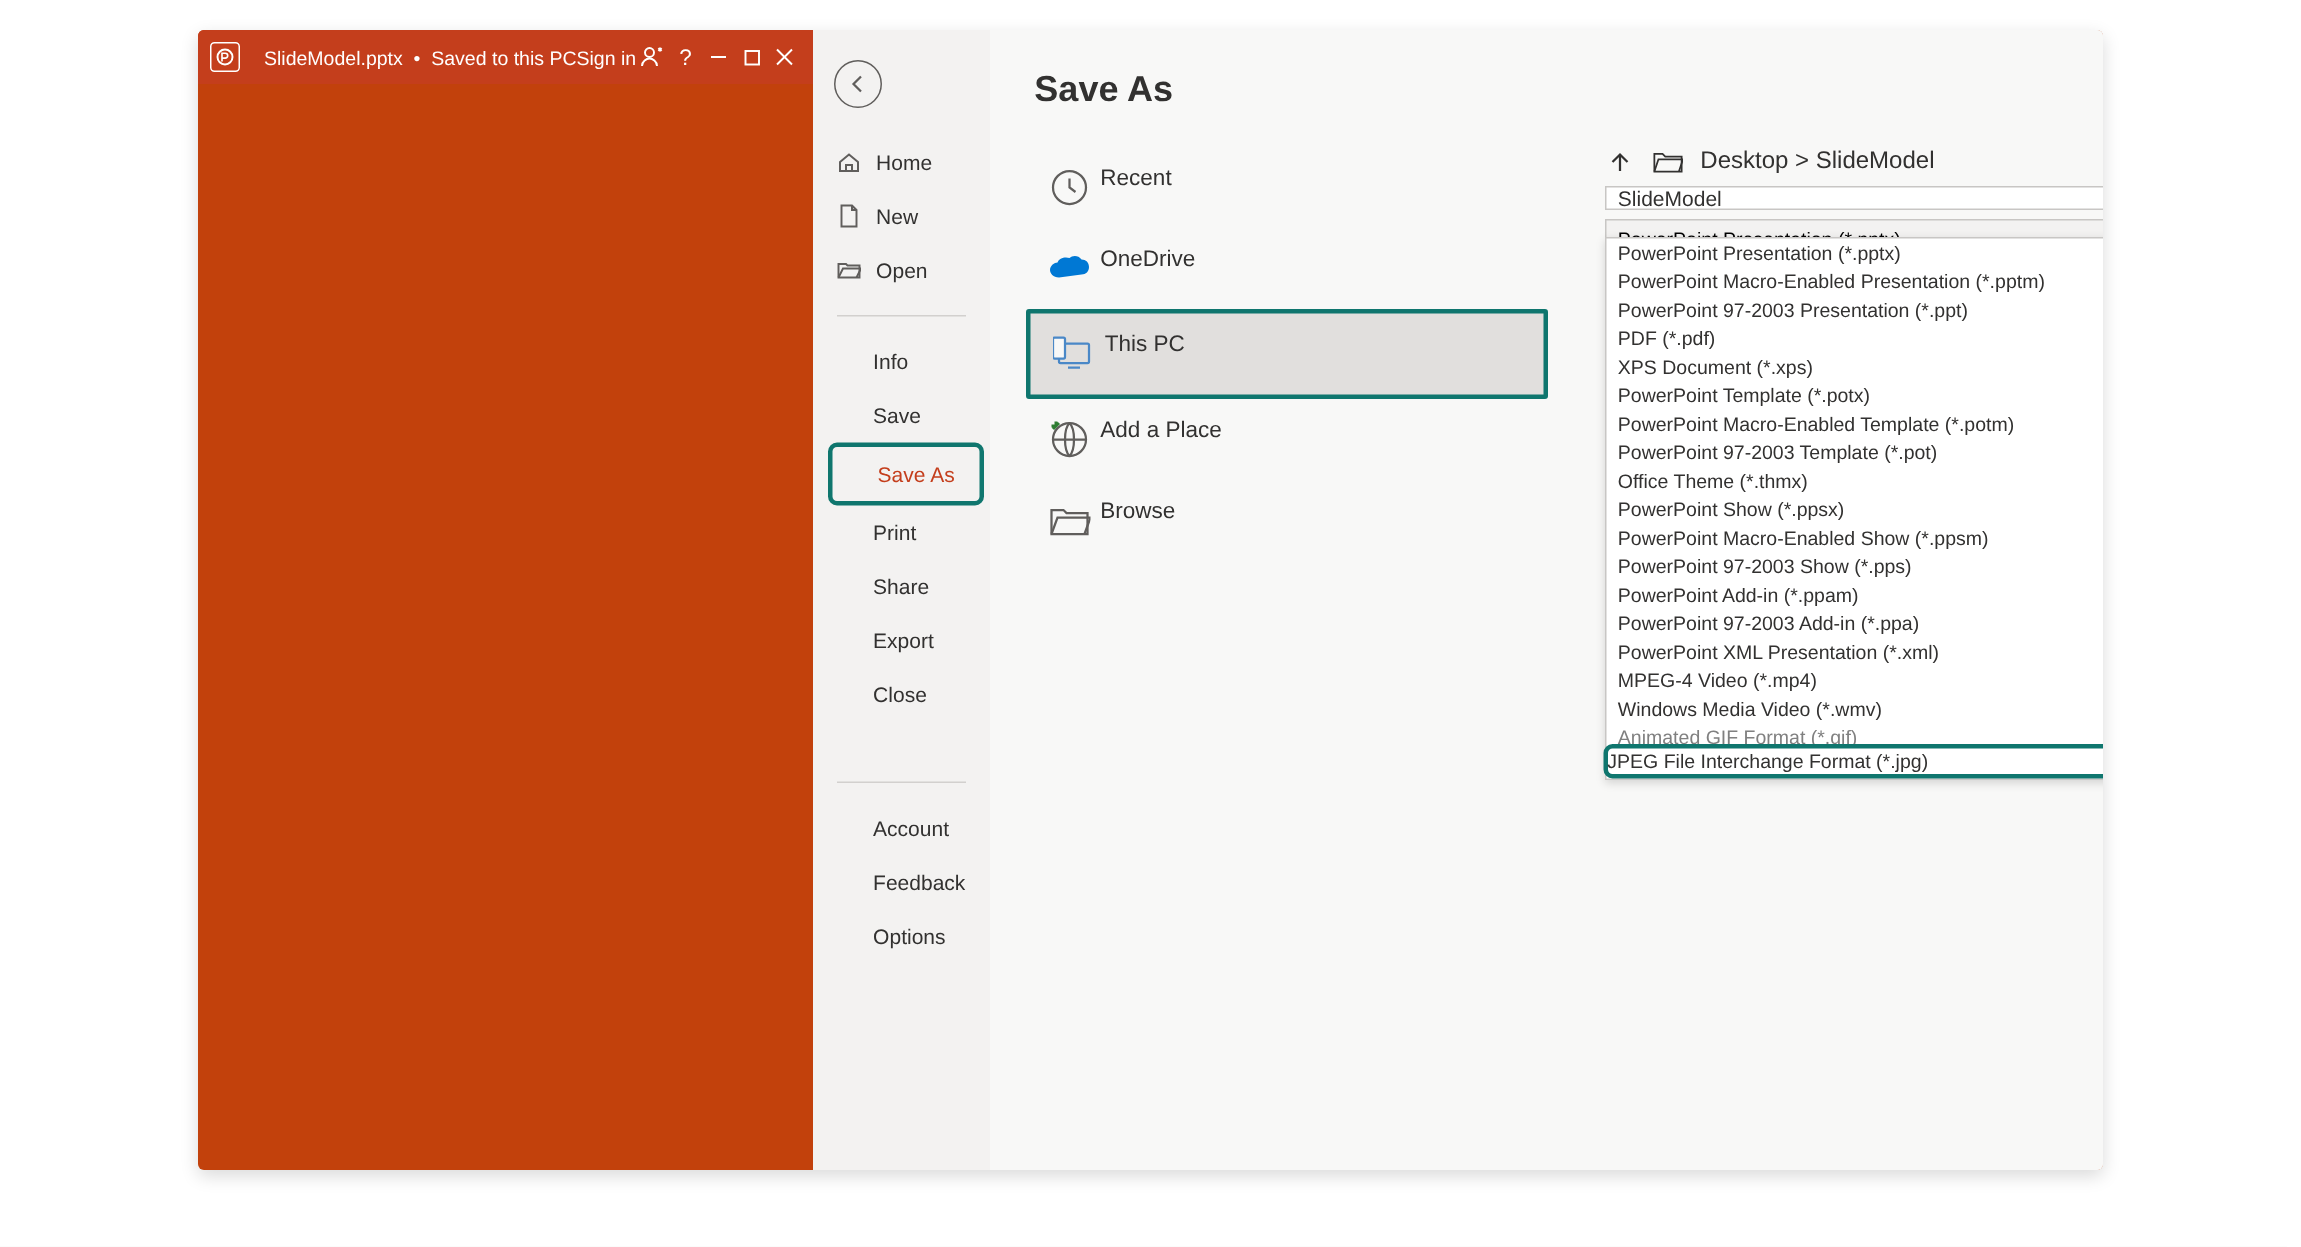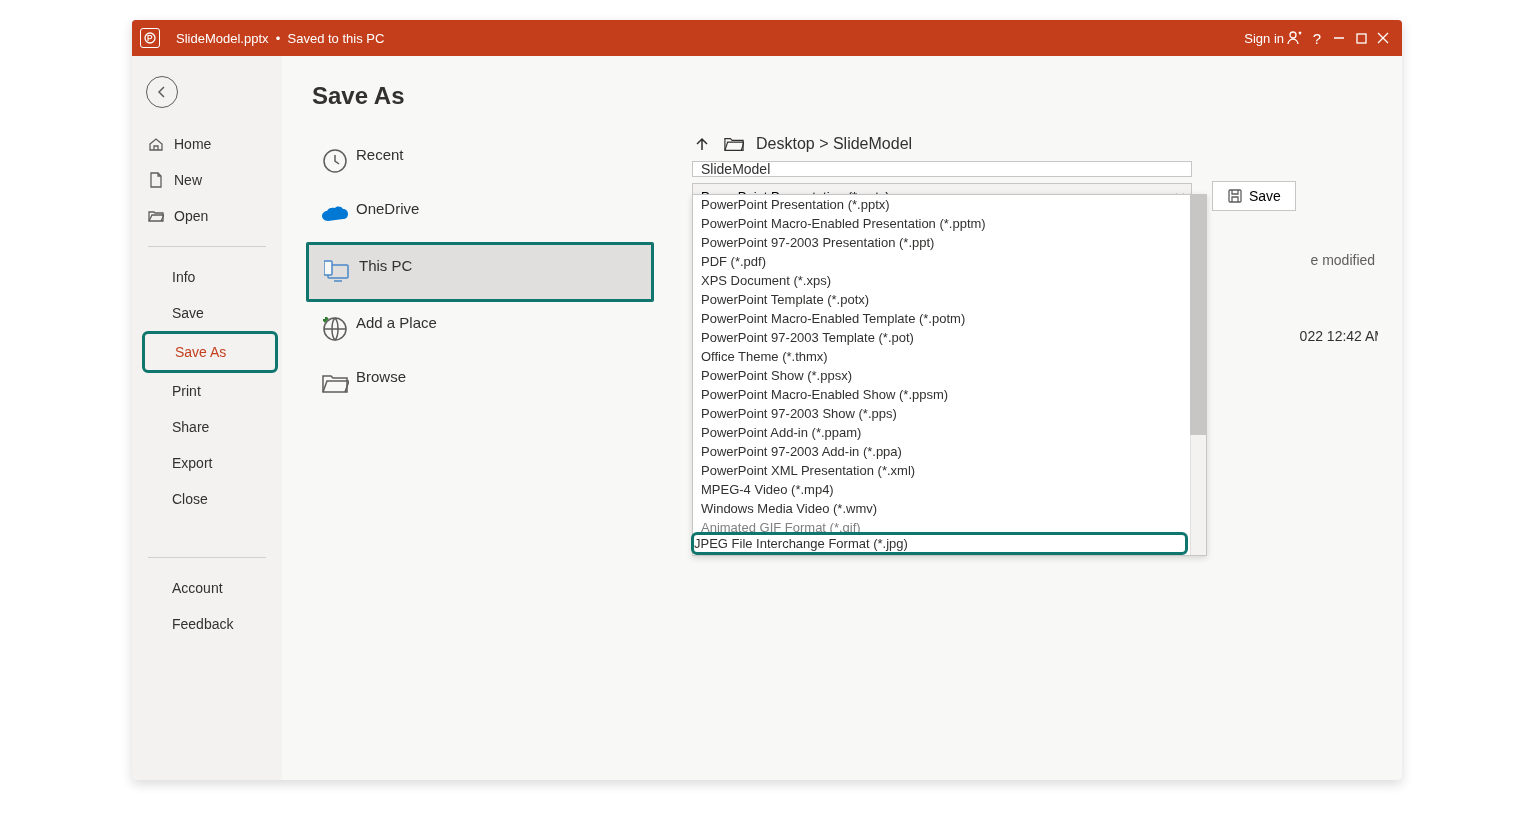--- a/index.html
+++ b/index.html
@@ -1,17 +1,17 @@
 <!DOCTYPE html>
 <html><head>
 <meta charset="utf-8">
 <style>
 * { box-sizing: border-box; margin: 0; padding: 0; font-family: "Segoe UI", Arial, sans-serif; }
 body { background: #fff; width: 1534px; height: 831px; display: flex; align-items: flex-start; justify-content: center; padding: 20px 0 0 0; }
-.window { width: 1270px; height: 760px; background: #f0abfc; border-radius: 4px; box-shadow: 0 4px 12px rgba(0,0,0,0.15); overflow: hidden; display: flex; flex-direction: column; }
+.window { width: 1270px; height: 760px; background: #c2410c; border-radius: 4px; box-shadow: 0 4px 12px rgba(0,0,0,0.15); overflow: hidden; display: flex; }
 
 
 .titlebar { height: 36px; background: #c43e1c; display: flex; align-items: center; padding: 0 8px; color: #fff; font-size: 13px; }
 .titlebar .app-icon { width: 20px; height: 20px; border: 1.5px solid #fff; border-radius: 3px; display:flex; align-items:center; justify-content:center; font-size:11px; margin-right: 16px; }
 .titlebar .title-text { flex: 0 0 auto; }
 .titlebar .spacer { flex: 1; }
 .titlebar .right-controls { display: flex; align-items: center; }
 .titlebar .ctrl { width: 22px; height: 22px; display:flex; align-items:center; justify-content:center; cursor:pointer; }
 .titlebar .signin { font-size: 13px; cursor:pointer; }
 
@@ -144,20 +144,21 @@
       <div class="sb-sub">Info</div>
       <div class="sb-sub">Save</div>
       <div class="sb-sub active highlight-red" style="margin:0 4px 0 10px; padding-left:30px;">Save As</div>
       <div class="sb-sub">Print</div>
       <div class="sb-sub">Share</div>
       <div class="sb-sub">Export</div>
       <div class="sb-sub">Close</div>
       <div class="sb-sep" style="margin-top:40px;"></div>
       <div class="sb-sub">Account</div>
       <div class="sb-sub">Feedback</div>
+      <div class="sb-sub">Options</div>
     </div>
 
     <div class="main">
       <h1>Save As</h1>
       <div class="main-split">
 
         <div class="locations">
           <div class="loc-item">
             <span class="loc-ic">
                 <svg width="28" height="28" viewBox="0 0 28 28" fill="none" stroke="#605e5c" stroke-width="1.5">

